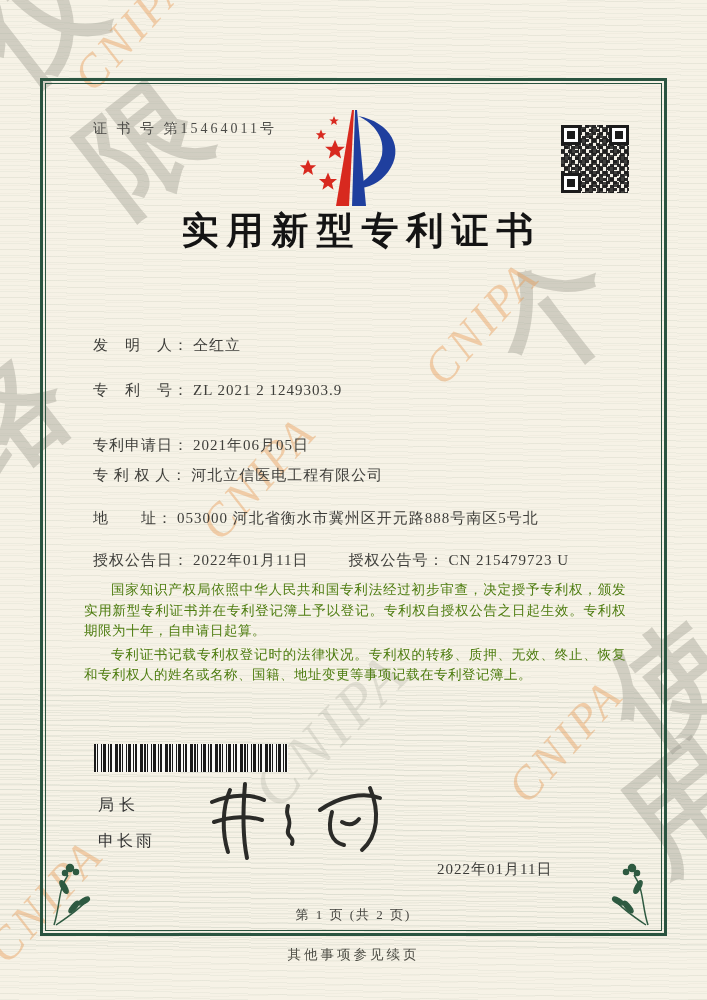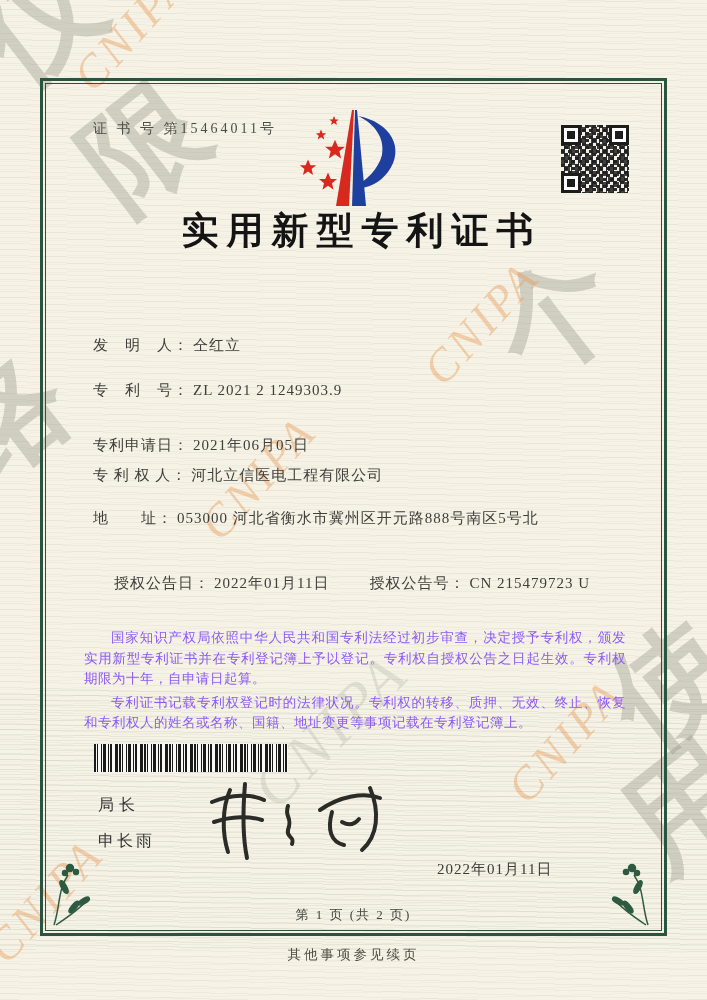--- a/index.html
+++ b/index.html
@@ -63,21 +63,21 @@
     position:absolute;left:16px;right:0;top:206px;text-align:center;
     font-size:37px;font-weight:bold;letter-spacing:8px;color:#141414;
   }
   .field-row{
     position:absolute;left:93px;font-size:15px;color:#3e3e3a;letter-spacing:1px;
     white-space:nowrap;
   }
   .fr-value{margin-left:4px;}
   .fr-second{margin-left:40px;}
   .paras{
-    position:absolute;left:84px;top:580px;width:542px;color:#8b5cf6;margin-top:48px;
+    position:absolute;left:84px;top:580px;width:542px;color:#4d7c0f;
   }
   .paras p{
     margin:0 0 3px 0;font-size:13.5px;line-height:20.5px;
     text-indent:2em;text-align:justify;letter-spacing:0.5px;
   }
   .barcode{
     position:absolute;left:94px;top:744px;width:194px;height:28px;
     background:repeating-linear-gradient(90deg,
       #1a1a1a 0 2px, #f8f8f6 2px 3px, #1a1a1a 3px 4px, #f8f8f6 4px 7px,
       #1a1a1a 7px 8px, #f8f8f6 8px 9px, #1a1a1a 9px 12px, #f8f8f6 12px 14px,
@@ -159,21 +159,21 @@
   </div>
   <div class="field-row" style="top:436px;">
     <span class="fr-label">专利申请日：</span><span class="fr-value">2021年06月05日</span>
   </div>
   <div class="field-row" style="top:466px;">
     <span class="fr-label">专 利 权 人：</span><span class="fr-value">河北立信医电工程有限公司</span>
   </div>
   <div class="field-row" style="top:509px;">
     <span class="fr-label">地　　址：</span><span class="fr-value">053000 河北省衡水市冀州区开元路888号南区5号北</span>
   </div>
-  <div class="field-row" style="top:574px;margin-left:21px;">
+  <div class="field-row" style="top:551px;">
     <span class="fr-label">授权公告日：</span><span class="fr-value">2022年01月11日</span><span class="fr-label fr-second">授权公告号：</span><span class="fr-value">CN 215479723 U</span>
   </div>
 
   <div class="paras">
     <p>国家知识产权局依照中华人民共和国专利法经过初步审查，决定授予专利权，颁发实用新型专利证书并在专利登记簿上予以登记。专利权自授权公告之日起生效。专利权期限为十年，自申请日起算。</p>
     <p>专利证书记载专利权登记时的法律状况。专利权的转移、质押、无效、终止、恢复和专利权人的姓名或名称、国籍、地址变更等事项记载在专利登记簿上。</p>
   </div>
 
   <div class="barcode"></div>
 

